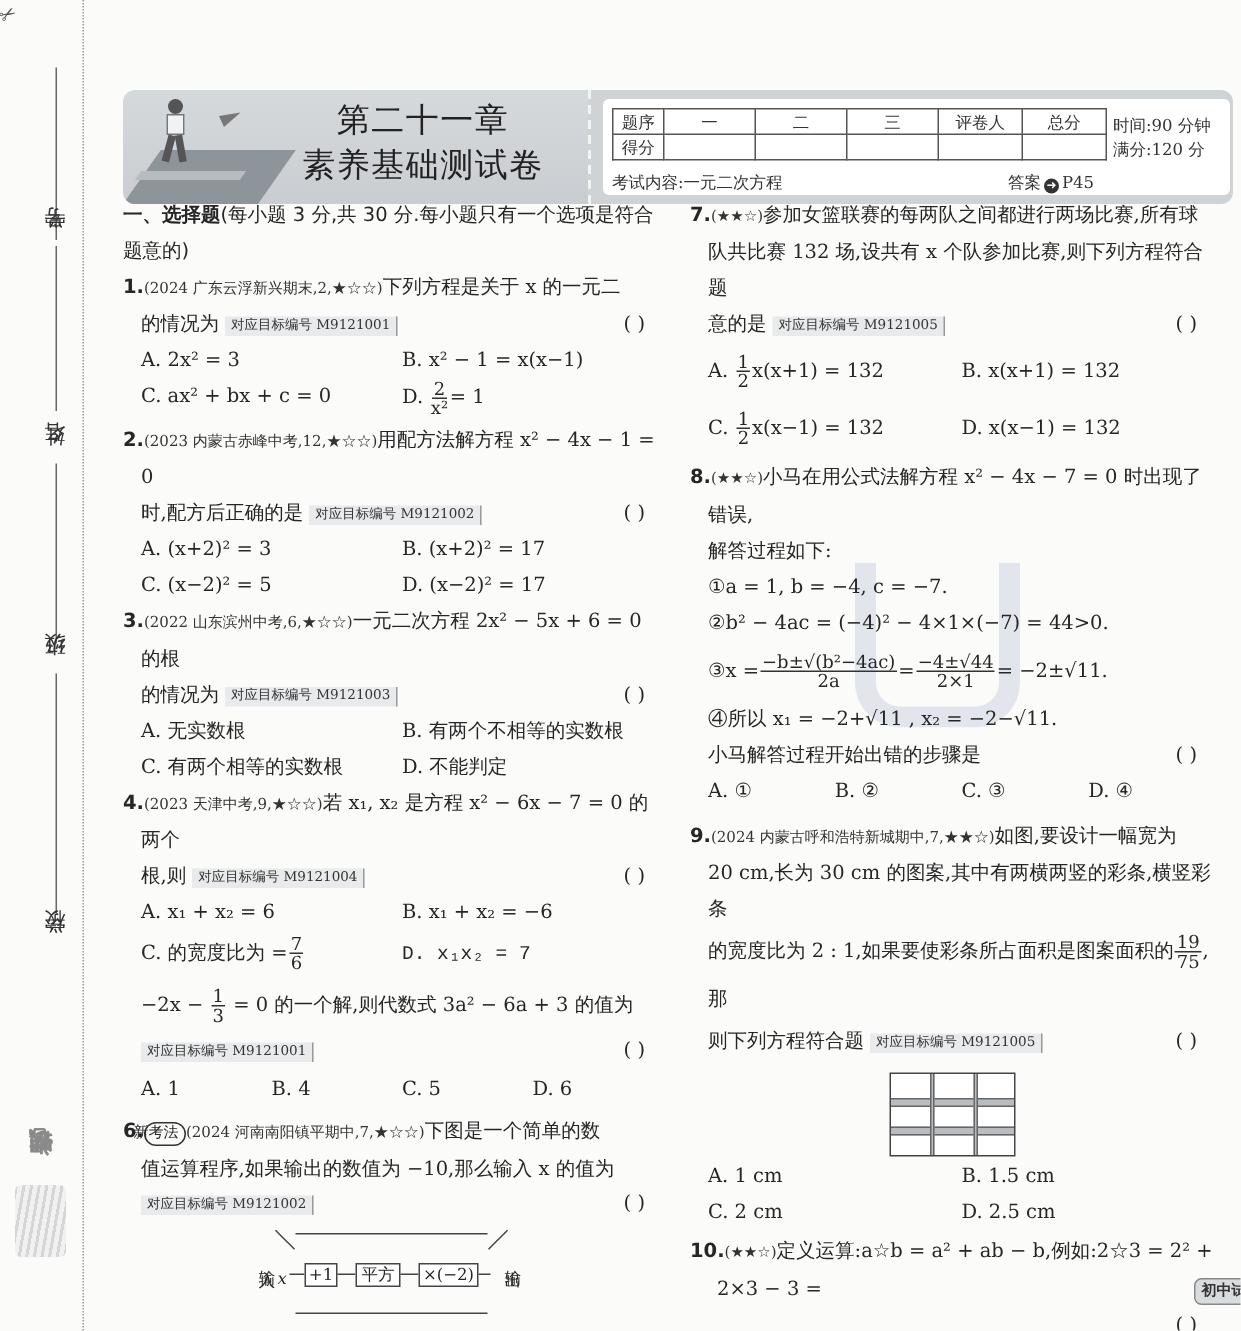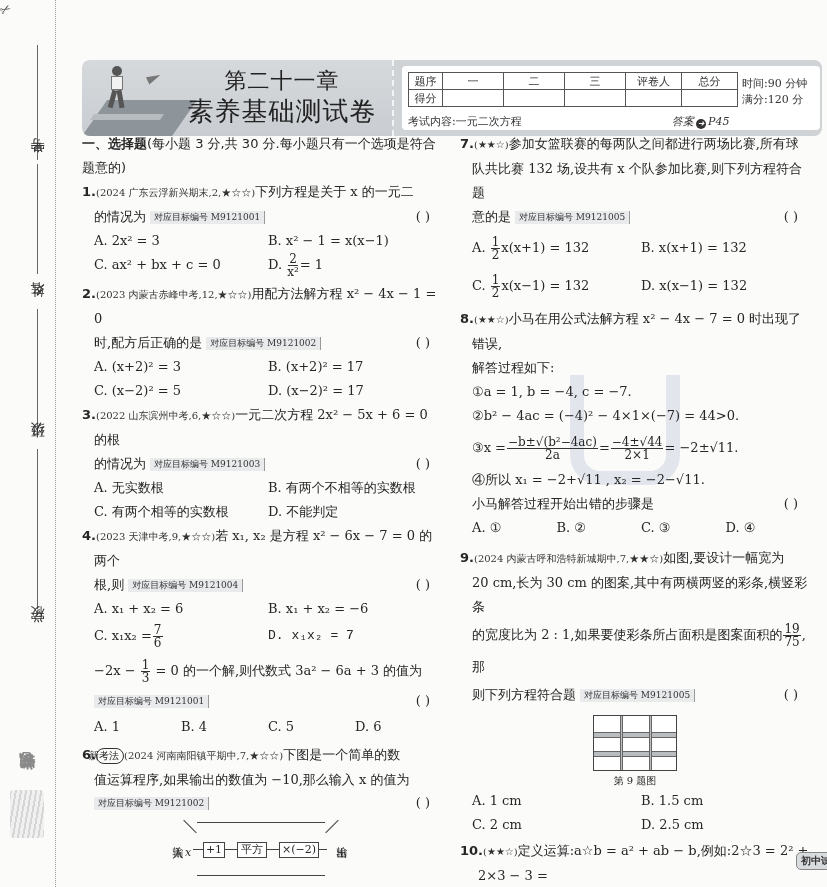--- a/index.html
+++ b/index.html
@@ -23,31 +23,31 @@
   .banner-deco { position: absolute; left: 0; top: 40px; width: 90px; height: 36px; background: #8d949a; transform: skewX(-35deg); transform-origin: bottom left; }
   .banner-deco2 { position: absolute; left: 10px; top: 54px; width: 70px; height: 6px; background: #b7bcc1; transform: skewX(-35deg); }
   .runner { position: absolute; left: 22px; top: 6px; width: 26px; height: 44px; }
   .runner .head { position:absolute; left:8px; top:0; width:10px; height:10px; border-radius:50%; background:#555; }
   .runner .body { position:absolute; left:7px; top:10px; width:12px; height:14px; background:#f2f2f2; border:1px solid #777; }
   .runner .leg1 { position:absolute; left:6px; top:24px; width:5px; height:18px; background:#555; transform:rotate(15deg); }
   .runner .leg2 { position:absolute; left:14px; top:24px; width:5px; height:18px; background:#555; transform:rotate(-10deg); }
   .plane { position: absolute; left: 65px; top: 14px; width: 0; height: 0; border-left: 14px solid #777; border-top: 4px solid transparent; border-bottom: 4px solid transparent; transform: rotate(-25deg); }
   .banner-title { position: absolute; left: 100px; top: 6px; width: 200px; text-align: center; font-family: "DejaVu Sans", sans-serif; color: #222; }
   .banner-title .t1 { font-size: 22px; line-height: 30px; letter-spacing: 1px; }
-  .banner-title .t2 { font-size: 26px; line-height: 30px; letter-spacing: 1px; }
+  .banner-title .t2 { font-size: 22px; line-height: 30px; letter-spacing: 1px; }
   .ticket { position: absolute; left: 310px; top: 0; width: 430px; height: 76px; background: #d0d3d6; border-radius: 0 8px 8px 0; border-left: 2px dashed #f4f4f4; }
   .ticket-inner { position: absolute; left: 8px; top: 6px; width: 418px; height: 64px; background: #fff; border-radius: 4px; }
   table.score { position: absolute; left: 6px; top: 6px; border-collapse: collapse; font-family: "DejaVu Sans", sans-serif; font-size: 11px; color: #333; }
   table.score td { border: 1px solid #555; height: 17px; text-align: center; }
   .score .hd { width: 34px; }
   .score .c { width: 61px; }
   .score .c2 { width: 56px; }
   .timebox { position: absolute; left: 340px; top: 10px; font-size: 11px; line-height: 16px; color: #333; }
   .content-line { position: absolute; left: 6px; top: 48px; font-size: 11px; color: #333; }
-  .answer-ref { position: absolute; left: 270px; top: 48px; font-size: 11px; color: #333; font-style: italic; }
+  .answer-ref { position: absolute; left: 270px; top: 48px; font-size: 11px; color: #333; }
   .answer-ref .arrow { display:inline-block; width:10px; height:10px; border-radius:50%; background:#333; color:#fff; font-size:8px; line-height:10px; text-align:center; vertical-align:-1px; margin: 0 2px; }
 
   
   .col { position: absolute; top: 132px; font-size: 13px; line-height: 24px; }
   .col-left { left: 82px; width: 360px; }
   .col-right { left: 460px; width: 350px; }
   .section-title { font-family: "DejaVu Sans", sans-serif; }
   .section-title b { font-weight: bold; }
   .q { position: relative; }
   .qhead { text-indent: -12px; padding-left: 12px; }
@@ -203,21 +203,21 @@
       <div class="o2">D. 不能判定</div>
     </div>
   </div>
 
   <div class="q">
     <div class="qhead"><span class="qnum">4.</span><span class="qsrc">(2023 天津中考,9,★☆☆)</span><span>若 x₁, x₂ 是方程 x² − 6x − 7 = 0 的两个</span></div>
     <div class="line"><span>根,则</span><span class="tag">对应目标编号 M9121004</span><span class="paren">(      )</span></div>
     <div class="opts">
       <div class="o2">A. x₁ + x₂ = 6</div>
       <div class="o2">B. x₁ + x₂ = −6</div>
-      <div class="o2" style="line-height:30px;"><span>C. x₁x₂ =</span><span class="frac">
+      <div class="o2" style="line-height:30px;"><span>C. 的宽度比为 =</span><span class="frac">
             <span class="num">7</span>
             <span>6</span>
           </span></div>
       <div class="o2" style="line-height:30px;font-family:Liberation Mono, monospace;">D. x₁x₂ = 7</div>
     </div>
   </div>
 
   <div class="q" style="margin-top:4px;">
     <div class="line" style="line-height:32px;"><span>−2x −</span> <span class="frac">
           <span class="num">1</span>
@@ -306,21 +306,20 @@
           <span class="num">19</span>
           <span>75</span>
         </span><span>,那</span></div>
     <div class="line"><span>则下列方程符合题</span><span class="tag">对应目标编号 M9121005</span><span class="paren">(      )</span></div>
     <div class="figure9">
       <div class="h" style="top:16px;"></div>
       <div class="h" style="top:35px;"></div>
       <div class="v" style="left:26px;"></div>
       <div class="v" style="left:55px;"></div>
     </div>
-    <div class="caption">第 9 题图</div>
     <div class="opts">
       <div class="o2">A. 1 cm</div>
       <div class="o2">B. 1.5 cm</div>
       <div class="o2">C. 2 cm</div>
       <div class="o2">D. 2.5 cm</div>
     </div>
   </div>
 
   <div class="q" style="margin-top:2px;">
     <div class="qhead" style="text-indent:-18px; padding-left:18px;"><span class="qnum">10.</span><span class="qsrc">(★★☆)</span><span>定义运算:a☆b = a² + ab − b,例如:2☆3 = 2² + 2×3 − 3 =</span></div>

